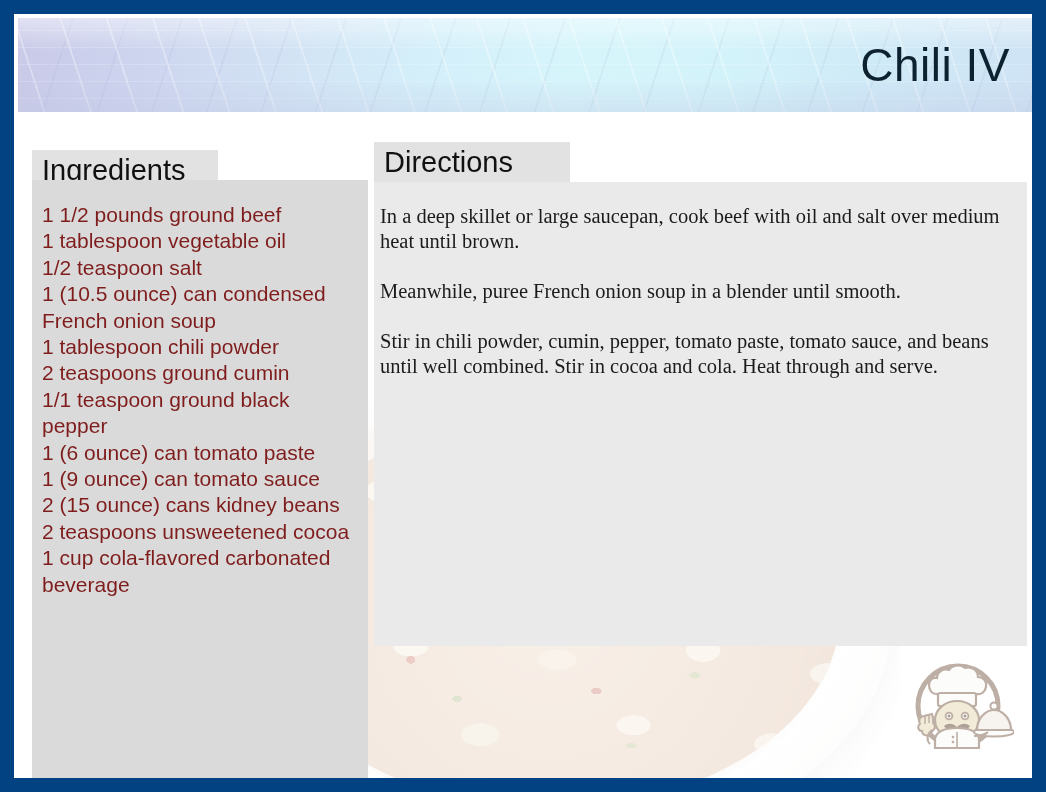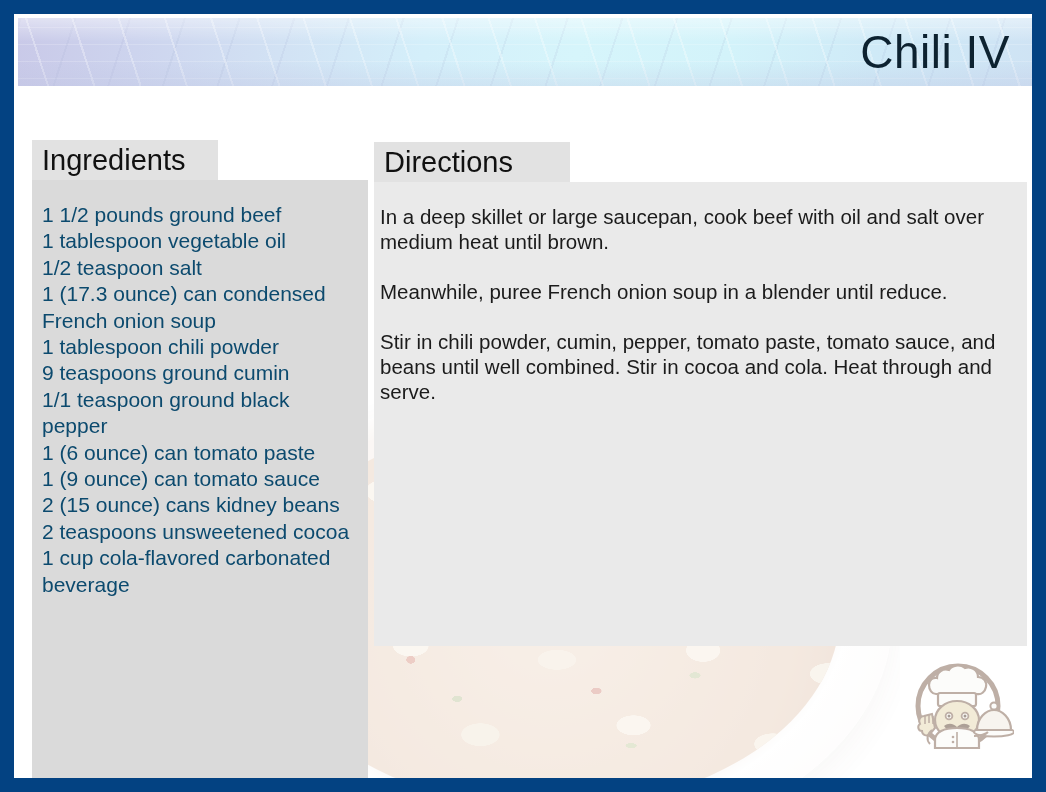--- a/index.html
+++ b/index.html
@@ -31,21 +31,21 @@
     bottom: 0;
     background: #ffffff;
   }
 
   
   .banner {
     position: absolute;
     left: 4px;
     top: 4px;
     width: 1014px;
-    height: 68px;
+    height: 94px;
     overflow: hidden;
     background:
       linear-gradient(100deg,
         #c9c9e8 0%,
         #cdd4ee 12%,
         #d2e2f4 26%,
         #d4effa 40%,
         #d6f5fb 55%,
         #d3f3fa 70%,
         #cfeaf7 84%,
@@ -193,21 +193,21 @@
     align-items: center;
     padding-left: 10px;
     box-sizing: border-box;
   }
   .tab-label {
     font-size: 29px;
     color: #111111;
     line-height: 1;
     white-space: nowrap;
   }
-  #tab-ingredients { left: 18px; top: 126px; width: 186px; }
+  #tab-ingredients { left: 18px; top: 136px; width: 186px; }
   #tab-directions  { left: 360px; top: 128px; width: 196px; }
 
   
   .panel {
     position: absolute;
     box-sizing: border-box;
     padding: 22px 16px 18px 10px;
   }
   #panel-ingredients {
     left: 18px;
@@ -216,31 +216,32 @@
     height: 611px;
     background: #dadada;
   }
   #panel-directions {
     left: 360px;
     top: 168px;
     width: 653px;
     height: 464px;
     background: #eaeaea;
     padding: 22px 18px 9px 6px;
+    font-family: Liberation Serif, serif;
   }
 
   .ingredient-list {
     list-style: none;
     margin: 0;
     padding: 0;
   }
   .ingredient-list li {
     font-size: 21px;
     line-height: 26.4px;
-    color: #0c4a6e;
+    color: #7f1d1d;
     white-space: normal;
   }
 
   .direction-step {
     font-size: 20.5px;
     line-height: 25px;
     color: #1b1b1b;
     margin: 0 0 25px 0;
   }
   .direction-step:last-child { margin-bottom: 0; }
@@ -275,38 +276,38 @@
     </div>
 
     <div class="tab" id="tab-ingredients">
       <span class="tab-label">Ingredients</span>
     </div>
     <div class="panel" id="panel-ingredients">
       <ul class="ingredient-list">
         <li>1 1/2 pounds ground beef</li>
         <li>1 tablespoon vegetable oil</li>
         <li>1/2 teaspoon salt</li>
-        <li>1 (17.3 ounce) can condensed French onion soup</li>
+        <li>1 (10.5 ounce) can condensed French onion soup</li>
         <li>1 tablespoon chili powder</li>
-        <li>9 teaspoons ground cumin</li>
+        <li>2 teaspoons ground cumin</li>
         <li>1/1 teaspoon ground black pepper</li>
         <li>1 (6 ounce) can tomato paste</li>
         <li>1 (9 ounce) can tomato sauce</li>
         <li>2 (15 ounce) cans kidney beans</li>
         <li>2 teaspoons unsweetened cocoa</li>
         <li>1 cup cola-flavored carbonated beverage</li>
       </ul>
     </div>
 
     <div class="tab" id="tab-directions">
       <span class="tab-label">Directions</span>
     </div>
     <div class="panel" id="panel-directions">
       <p class="direction-step">In a deep skillet or large saucepan, cook beef with oil and salt over medium heat until brown.</p>
-      <p class="direction-step">Meanwhile, puree French onion soup in a blender until reduce.</p>
+      <p class="direction-step">Meanwhile, puree French onion soup in a blender until smooth.</p>
       <p class="direction-step">Stir in chili powder, cumin, pepper, tomato paste, tomato sauce, and beans until well combined.  Stir in cocoa and cola.  Heat through and serve.</p>
     </div>
 
     <div class="chef-logo">
       <svg viewBox="0 0 112 112" width="112" height="112" aria-hidden="true">
         <g fill="none" stroke="#8a6f5e" stroke-width="5">
           <circle cx="56" cy="62" r="40"></circle>
         </g>
 
         <path d="M34 50 C30 50 27 46 27 41 C27 36 31 33 35 34 C35 28 41 24 47 26

